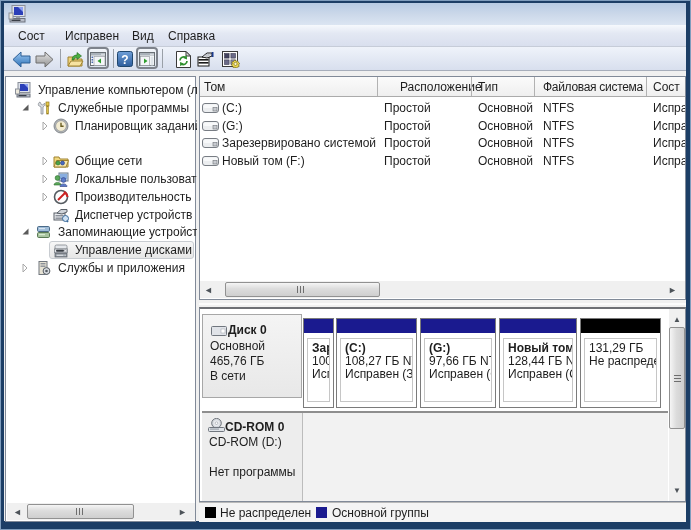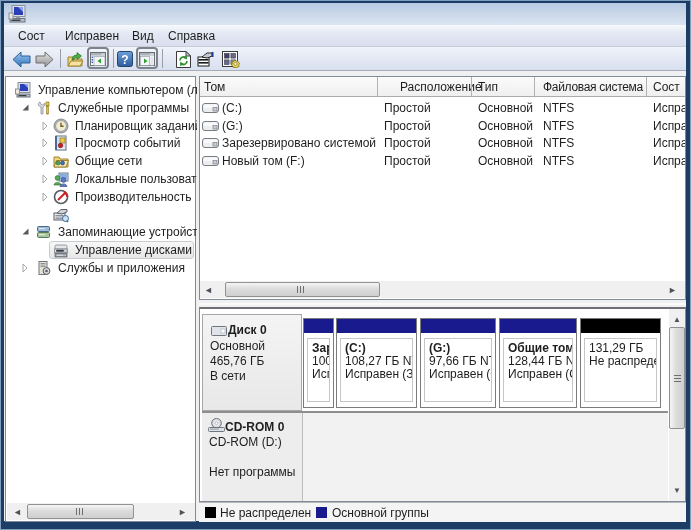--- a/index.html
+++ b/index.html
@@ -197,33 +197,20 @@
         <svg class="abs" style="left:36px;top:4px" width="6" height="10">
           <path d="M1 1 L5 5 L1 9 Z" fill="#fff" stroke="#a8a8a8"></path>
         </svg>
         <svg class="abs" style="left:47px;top:1px" width="16" height="16" viewBox="0 0 16 16">
           <circle cx="8" cy="8" r="7" fill="#b8bcc0" stroke="#70757a" stroke-width="0.8"></circle>
           <circle cx="8" cy="8" r="5.4" fill="#f3ecd2" stroke="#8e9296" stroke-width="0.8"></circle>
           <path d="M8 4.8 L8 8.2 L10.6 8.2" stroke="#6b5e20" stroke-width="1.4" fill="none"></path>
         </svg>
         <span class="abs tlabel" style="left:69px">Планировщик заданий</span>
       </div>
-      <div class="abs trow" style="top:53.4px">
-        <svg class="abs" style="left:36px;top:4px" width="6" height="10">
-          <path d="M1 1 L5 5 L1 9 Z" fill="#fff" stroke="#a8a8a8"></path>
-        </svg>
-        <svg class="abs" style="left:47px;top:1px" width="16" height="16" viewBox="0 0 16 16">
-          <rect x="3" y="1" width="10" height="14" fill="#eef3f8" stroke="#5a6a7a"></rect>
-          <path d="M3 2 h10 M3 4 h10 M3 6 h10 M3 8 h10 M3 10 h10 M3 12 h10" stroke="#a8c0d8" stroke-width="0.7"></path>
-          <rect x="2" y="1" width="2" height="14" fill="#4a6a9a"></rect>
-          <rect x="7" y="3" width="5" height="5" fill="#e8c84e" stroke="#8f7d1e" stroke-width="0.7"></rect>
-          <circle cx="7.5" cy="10.5" r="2.2" fill="#cc2222" stroke="#7a1010" stroke-width="0.7"></circle>
-        </svg>
-        <span class="abs tlabel" style="left:69px">Просмотр событий</span>
-      </div>
       <div class="abs trow" style="top:71.2px">
         <svg class="abs" style="left:36px;top:4px" width="6" height="10">
           <path d="M1 1 L5 5 L1 9 Z" fill="#fff" stroke="#a8a8a8"></path>
         </svg>
         <svg class="abs" style="left:47px;top:1px" width="16" height="16" viewBox="0 0 16 16">
           <path d="M1 4 L6 4 L7 6 L15 6 L15 14 L1 14 Z" fill="#f0d77c" stroke="#a08330"></path>
           <path d="M1 14 L3.5 7.5 L15.5 7.5 L13 14 Z" fill="#f7e8ae" stroke="#a08330"></path>
           <circle cx="5" cy="10" r="2" fill="#4aa34a" stroke="#1e661e" stroke-width="0.6"></circle>
           <circle cx="9.5" cy="10" r="2" fill="#4a6ac0" stroke="#1e3a80" stroke-width="0.6"></circle>
         </svg>
@@ -256,20 +243,21 @@
       </div>
       <div class="abs trow" style="top:124.6px">
         <svg class="abs" style="left:47px;top:1px" width="16" height="16" viewBox="0 0 16 16">
           <rect x="1" y="6" width="11" height="7" fill="#e8eaee" stroke="#5a6068"></rect>
           <rect x="2.5" y="8" width="8" height="1.4" fill="#8a9098"></rect>
           <rect x="2.5" y="10.5" width="8" height="1.4" fill="#8a9098"></rect>
           <path d="M4 6 L8 2.5 L14 2.5 L14 5 L9 7 Z" fill="#cfd4da" stroke="#5a6068"></path>
           <circle cx="12.5" cy="11.5" r="3" fill="#cfe2f4" stroke="#3a6a9a"></circle>
           <rect x="14.2" y="13.2" width="2" height="1.4" transform="rotate(45 14.2 13.2)" fill="#3a6a9a"></rect>
         </svg>
+        <span class="abs tlabel" style="left:69px">Диспетчер устройств</span>
       </div>
       <div class="abs trow" style="top:142.4px">
         <svg class="abs" style="left:16px;top:5px" width="7" height="7">
           <path d="M6.5 0.5 L6.5 6.5 L0.5 6.5 Z" fill="#5a5a5a"></path>
         </svg>
         <svg class="abs" style="left:30px;top:1px" width="16" height="16" viewBox="0 0 16 16">
           <rect x="1.5" y="2.5" width="12" height="5" rx="1.2" fill="#9ebcd8" stroke="#4a6a88"></rect>
           <rect x="3" y="4" width="6" height="1.2" fill="#d8e4f0"></rect>
           <rect x="1.5" y="8.5" width="12" height="5" rx="1.2" fill="#a8c4a0" stroke="#5a7a54"></rect>
           <rect x="3" y="10" width="6" height="1.2" fill="#d8ecd0"></rect>
@@ -378,21 +366,21 @@
 <div class="abs sb-track" style="left:200px;top:281px;width:485px;height:17px;">
   <div class="abs sb-arrow" style="left:4px;top:5px;">◄</div>
   <div class="abs sb-thumb-h" style="left:25px;top:1px;width:155px;height:15px;"></div>
   <div class="abs" style="left:97px;top:5px;width:1px;height:7px;background:#6e6e6e;box-shadow:3px 0 0 #6e6e6e,6px 0 0 #6e6e6e;"></div>
   <div class="abs sb-arrow" style="right:8px;top:5px;">►</div>
 </div>
 
 <div class="abs" style="left:199px;top:303px;width:487px;height:2px;background:#fbfbfb;"></div>
 <div id="botpanel" class="abs"></div>
 <div id="diskcontent" class="abs" style="left:0;top:0;">
-    <div class="abs diskhdr" style="left:202px;top:314px;width:100px;height:97px;">
+    <div class="abs diskhdr" style="left:202px;top:314px;width:100px;height:84px;">
       <svg class="abs" style="left:8px;top:11px" width="16" height="10" viewBox="0 0 16 10">
         <rect x="0.5" y="0.5" width="15" height="9" rx="1" fill="#e0e3e8" stroke="#70767e"></rect>
         <rect x="10" y="3" width="4" height="4" fill="#fff" stroke="#9aa0a8" stroke-width="0.5"></rect>
       </svg>
       <b class="abs" style="left:25px;top:8px">Диск 0</b>
       <span class="abs" style="left:7px;top:24px">Основной</span>
       <span class="abs" style="left:7px;top:39px">465,76 ГБ</span>
       <span class="abs" style="left:7px;top:54px">В сети</span>
     </div>
     <div class="abs part" style="left:303px;top:318px;width:31px;height:90px;">
@@ -402,21 +390,21 @@
     <div class="abs part" style="left:336px;top:318px;width:81px;height:90px;">
       <div class="abs pbar" style="background:#1a1a8f"></div>
       <div class="abs pinner"><b>(C:)</b><br>108,27 ГБ NTFS<br>Исправен (Загрузка, Файл подкачки)</div>
     </div>
     <div class="abs part" style="left:420px;top:318px;width:76px;height:90px;">
       <div class="abs pbar" style="background:#1a1a8f"></div>
       <div class="abs pinner"><b>(G:)</b><br>97,66 ГБ NTFS<br>Исправен (Основной раздел)</div>
     </div>
     <div class="abs part" style="left:499px;top:318px;width:78px;height:90px;">
       <div class="abs pbar" style="background:#1a1a8f"></div>
-      <div class="abs pinner"><b>Общие том</b><br>128,44 ГБ NTFS<br>Исправен (Основной раздел)</div>
+      <div class="abs pinner"><b>Новый том</b><br>128,44 ГБ NTFS<br>Исправен (Основной раздел)</div>
     </div>
     <div class="abs part" style="left:580px;top:318px;width:81px;height:90px;">
       <div class="abs pbar" style="background:#000"></div>
       <div class="abs pinner">131,29 ГБ<br>Не распределена</div>
     </div>
     <div class="abs" style="left:202px;top:411px;width:466px;height:90px;border-top:2px solid #8e8e8e;background:#f2f2f2;box-sizing:border-box;"></div>
     <div class="abs" style="left:202px;top:413px;width:100px;height:88px;background:#ededed;border-right:1px solid #bcbcbc;">
       <svg class="abs" style="left:6px;top:5px" width="17" height="14" viewBox="0 0 17 14">
         <circle cx="8.5" cy="5.2" r="4.8" fill="#d4d8dd" stroke="#70757c"></circle>
         <circle cx="8.5" cy="5.2" r="3" fill="#e9ebee"></circle>

